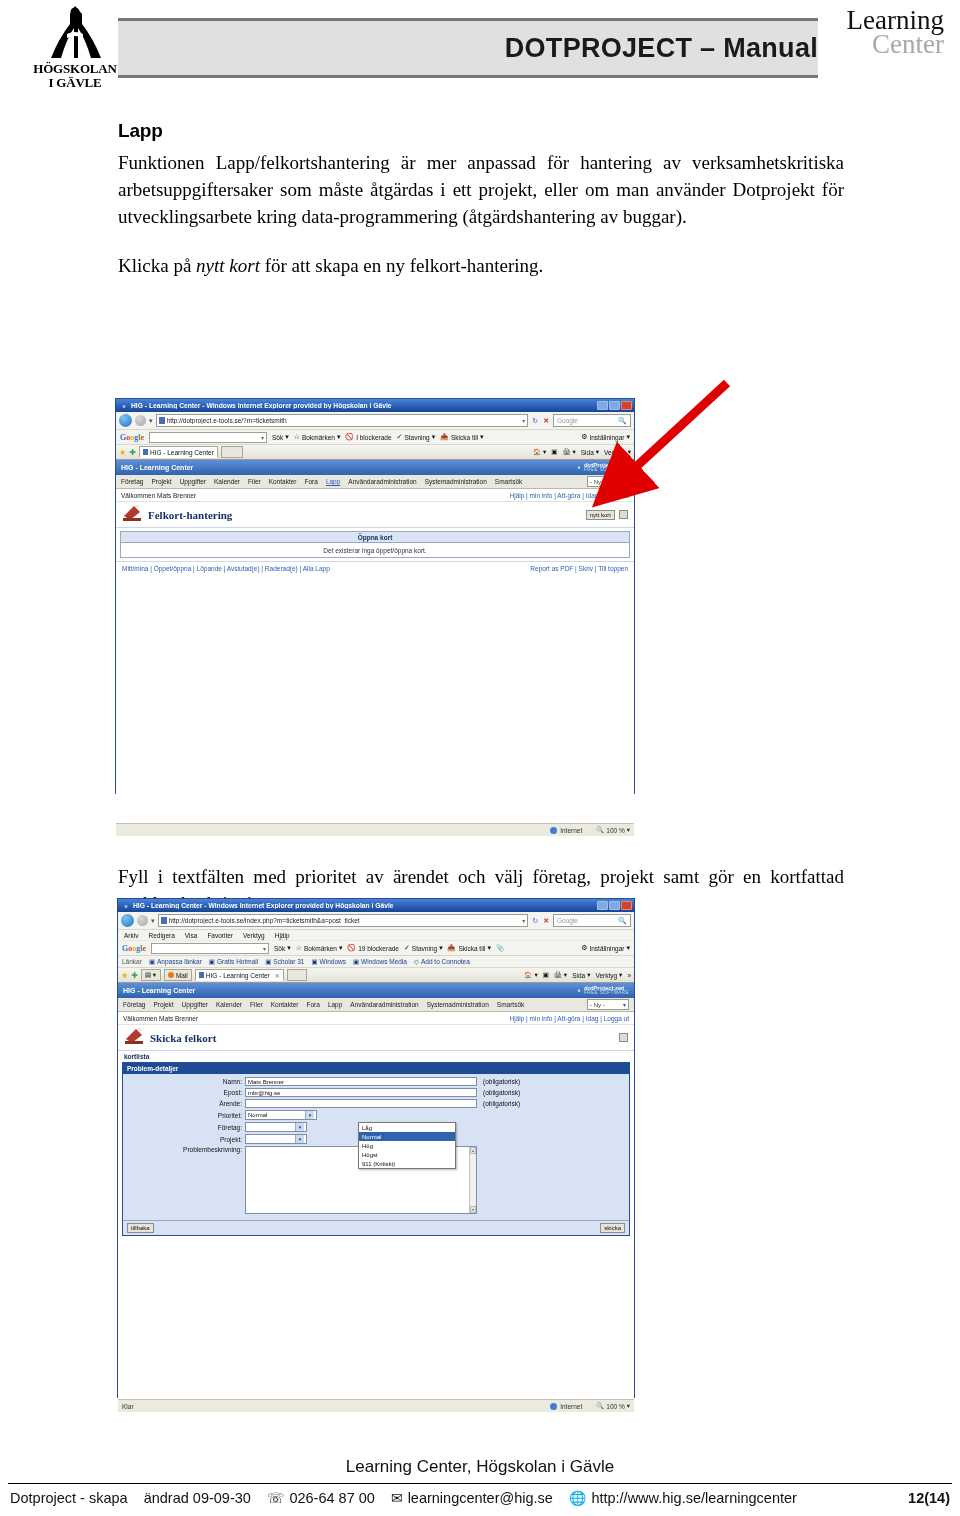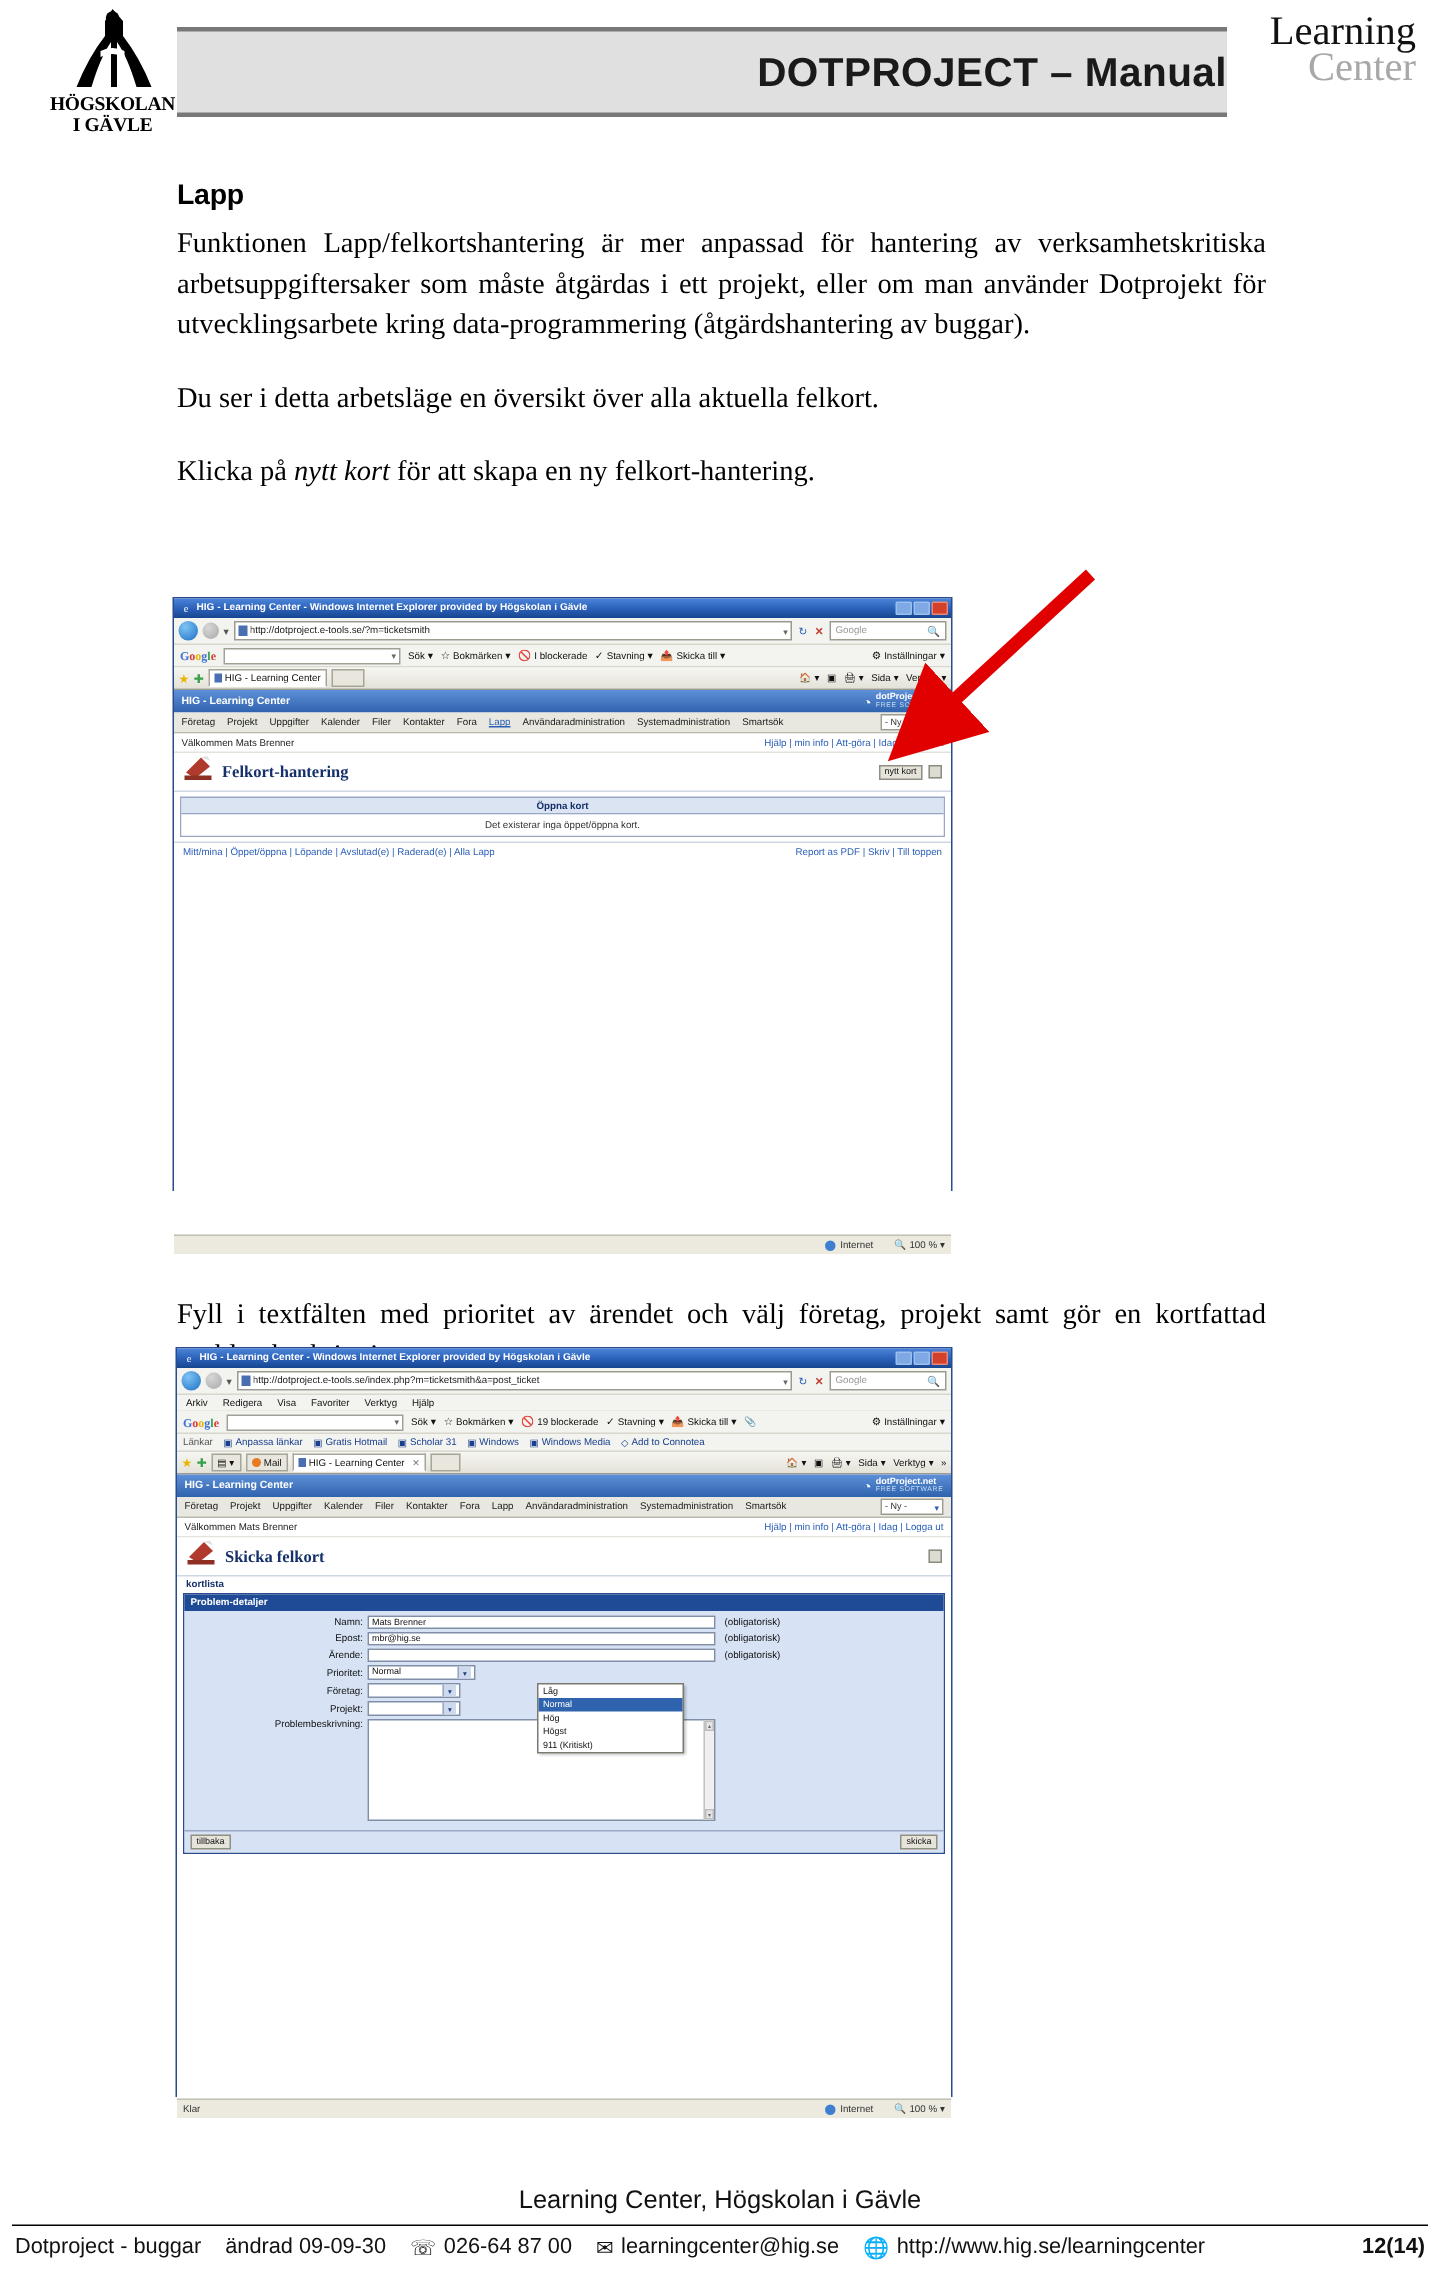--- a/index.html
+++ b/index.html
@@ -260,21 +260,20 @@
 
   <div class="lc-logo">
     <span class="l1">Learning</span>
     <span class="l2">Center</span>
   </div>
 </div>
 
 <div class="content">
   <h2 class="sec">Lapp</h2>
   <p class="body just">Funktionen Lapp/felkortshantering är mer anpassad för hantering av verksamhetskritiska arbetsuppgiftersaker som måste åtgärdas i ett projekt, eller om man använder Dotprojekt för utvecklingsarbete kring data-programmering (åtgärdshantering av buggar).</p>
-  <p class="body gap">Du ser i detta arbetsläge en översikt över alla aktuella felkort.</p>
   <p class="body gap"><span>Klicka på </span><span class="ital">nytt kort</span><span> för att skapa en ny felkort-hantering.</span></p>
 </div>
 
 <div class="shot" id="shot1">
   <div class="ie-title">
     <span class="ico">e</span>
     <span class="tt">HIG - Learning Center - Windows Internet Explorer provided by Högskolan i Gävle</span>
     <span class="wbtns">
       <span class="wb"></span>
       <span class="wb"></span>
@@ -706,21 +705,21 @@
       <path d="M0,0 L7,3.5 L0,7 z" fill="#e00000"></path>
     </marker>
   </defs>
   <line x1="727" y1="383" x2="625" y2="477" stroke="#e00000" stroke-width="9" marker-end="url(#ah)"></line>
 </svg>
 
 <div class="pg-foot">
   <div class="foot-center">Learning Center, Högskolan i Gävle</div>
   <div class="foot-rule"></div>
   <div class="foot-row">
-    <span class="foot-item">Dotproject - buggar</span>
+    <span class="foot-item">Dotproject - skapa</span>
     <span class="foot-item">ändrad 09-09-30</span>
     <span class="foot-item">
       <span class="ic">☏</span>
       <span>026-64 87 00</span>
     </span>
     <span class="foot-item">
       <span class="ic">✉</span>
       <span>learningcenter@hig.se</span>
     </span>
     <span class="foot-item">

